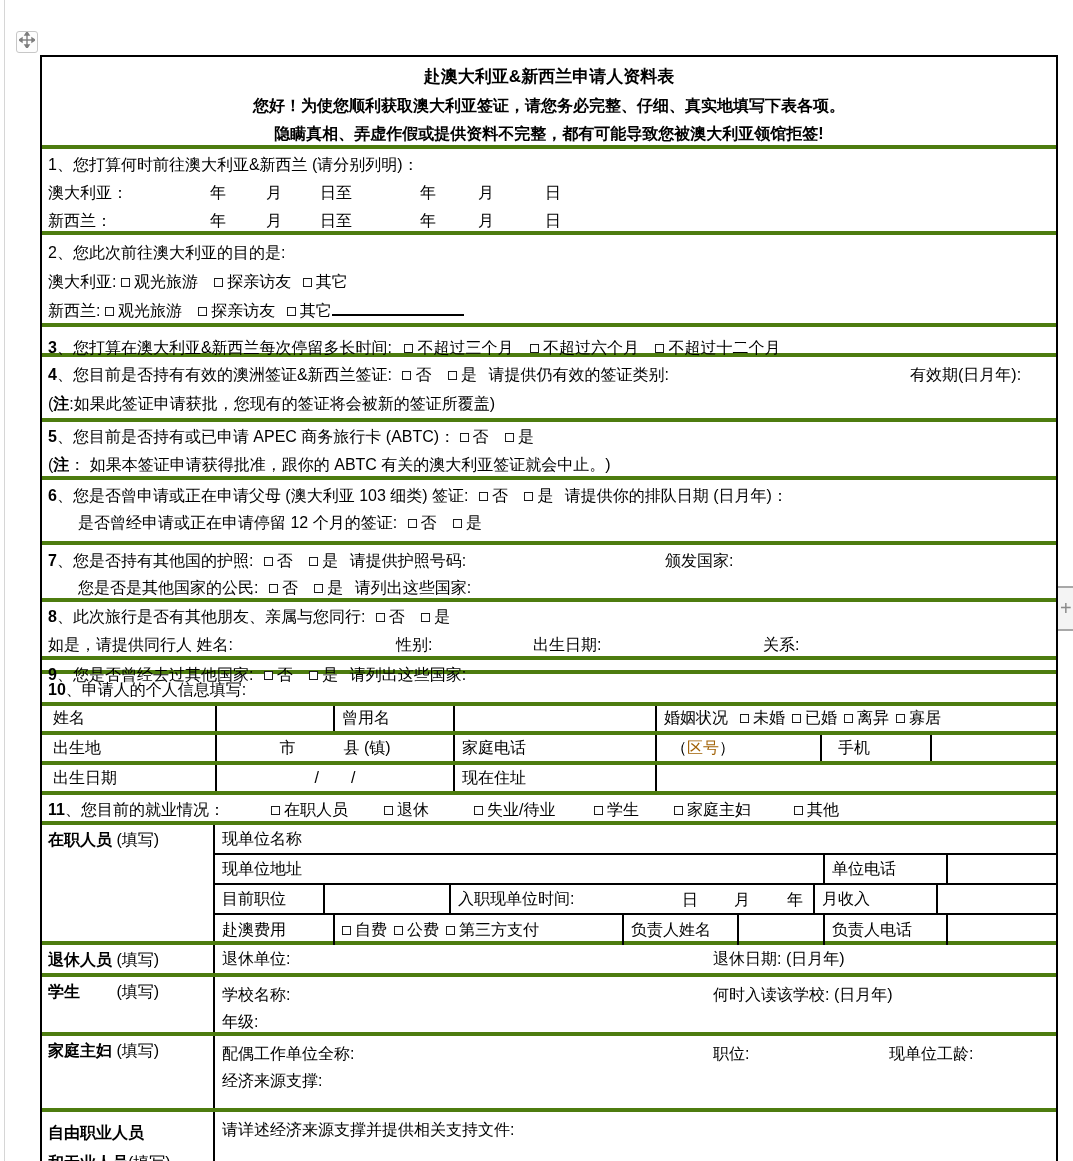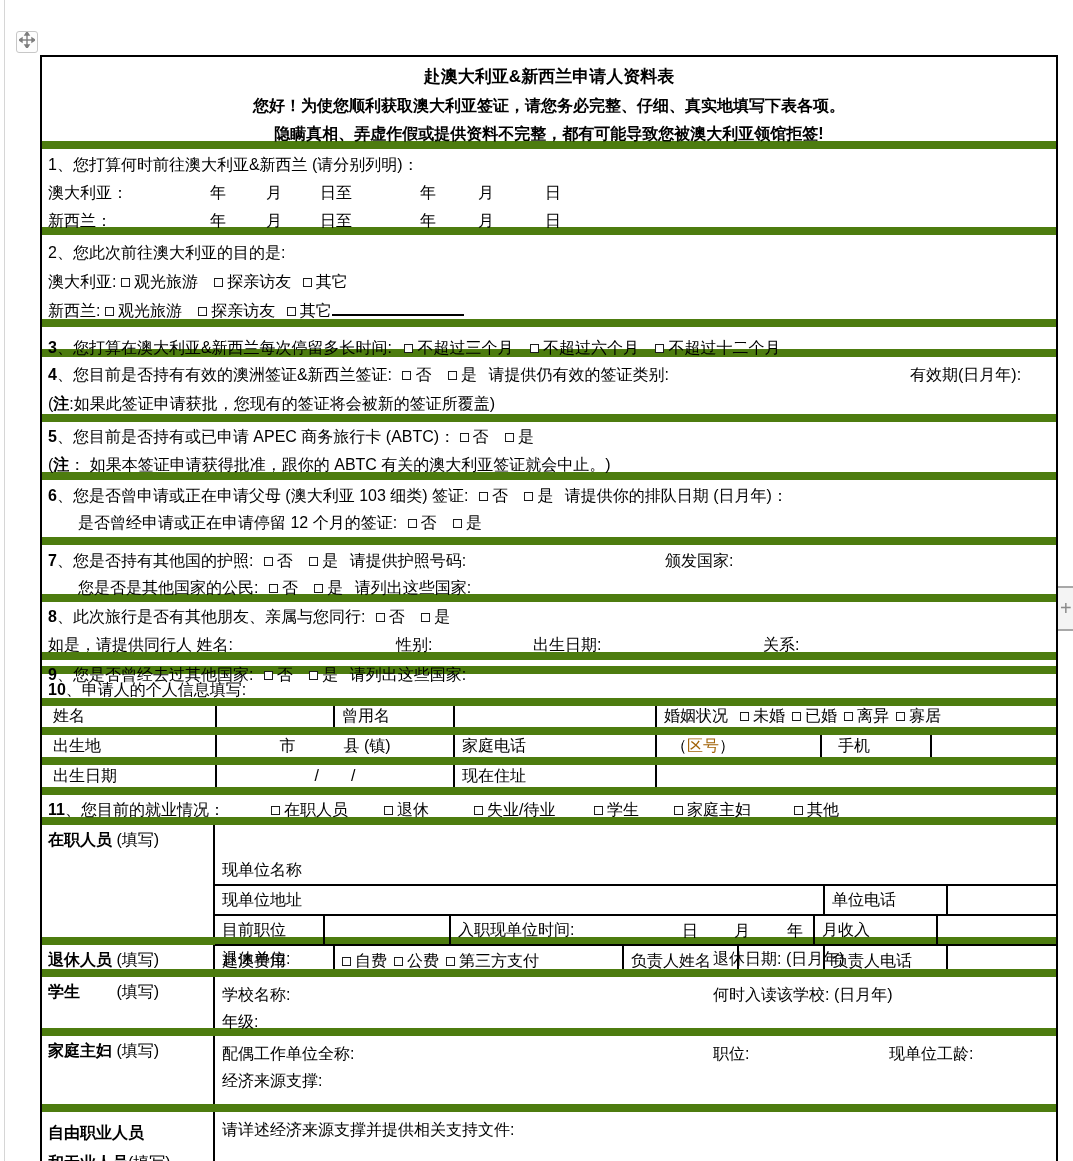--- a/index.html
+++ b/index.html
@@ -12,21 +12,21 @@
   .move-handle { position:absolute; left:16px; top:31px; width:22px; height:22px;
     border:1px solid #c7c7c7; border-radius:3px; background:#fdfdfd;
     display:flex; align-items:center; justify-content:center; }
 
   
   .side-plus { position:absolute; left:1058px; top:586px; width:15px; height:45px;
     background:#f4f4f4; border-top:2px solid #a8a8a8; border-bottom:2px solid #a8a8a8;
     color:#8a8a8a; font-size:20px; line-height:41px; padding-left:2px; }
 
   .form { position:absolute; left:40px; top:55px; width:1018px; border:2px solid #000; background:#fff; }
-  .r { position:relative; border-bottom:8px solid #4d7c0f; padding-left:6px; white-space:nowrap; }
+  .r { position:relative; border-bottom:4px solid #4d7c0f; padding-left:6px; white-space:nowrap; }
   .ln { position:relative; white-space:nowrap; }
   .b { font-weight:bold; }
   .gray { color:#a16207; }
   .abs { position:absolute; top:0; }
 
   .cb { display:inline-block; width:9px; height:9px; border:1px solid #1c1c1c;
     margin-right:4px; vertical-align:0px; background:#fff; }
   .opt { margin-right:12px; }
   .optn { margin-right:7px; }
 
@@ -34,21 +34,21 @@
   .title { font-size:17px; font-weight:bold; line-height:30px; }
   .intro { font-weight:bold; line-height:28px; }
 
   .trow { display:flex; padding-left:0; }
   .td { border-left:2px solid #000; padding-left:7px; display:flex; align-items:center; white-space:nowrap; }
   .td.first { border-left:none;padding-left:11px; }
   .td.center { justify-content:center; padding-left:0; }
 
   .emp { display:flex; padding-left:0; }
   .elabel { width:173px; border-right:2px solid #000; padding:5px 0 0 6px; white-space:nowrap; }
-  .erows { flex:1;margin-top:31px; }
+  .erows { flex:1; }
   .erow { display:flex; height:30px; border-bottom:2px solid #000; }
   .erow:last-child { border-bottom:none; }
   .etd { border-left:2px solid #000; padding-left:7px; display:flex; align-items:center; position:relative; white-space:nowrap; }
   .etd.first { border-left:none; }
   .econtent { flex:1; position:relative; padding:4px 0 0 7px; white-space:nowrap; }
 
   .blank-line { display:inline-block; width:132px; height:14px; border-bottom:2px solid #000; }
 </style>
 </head>
 <body>

